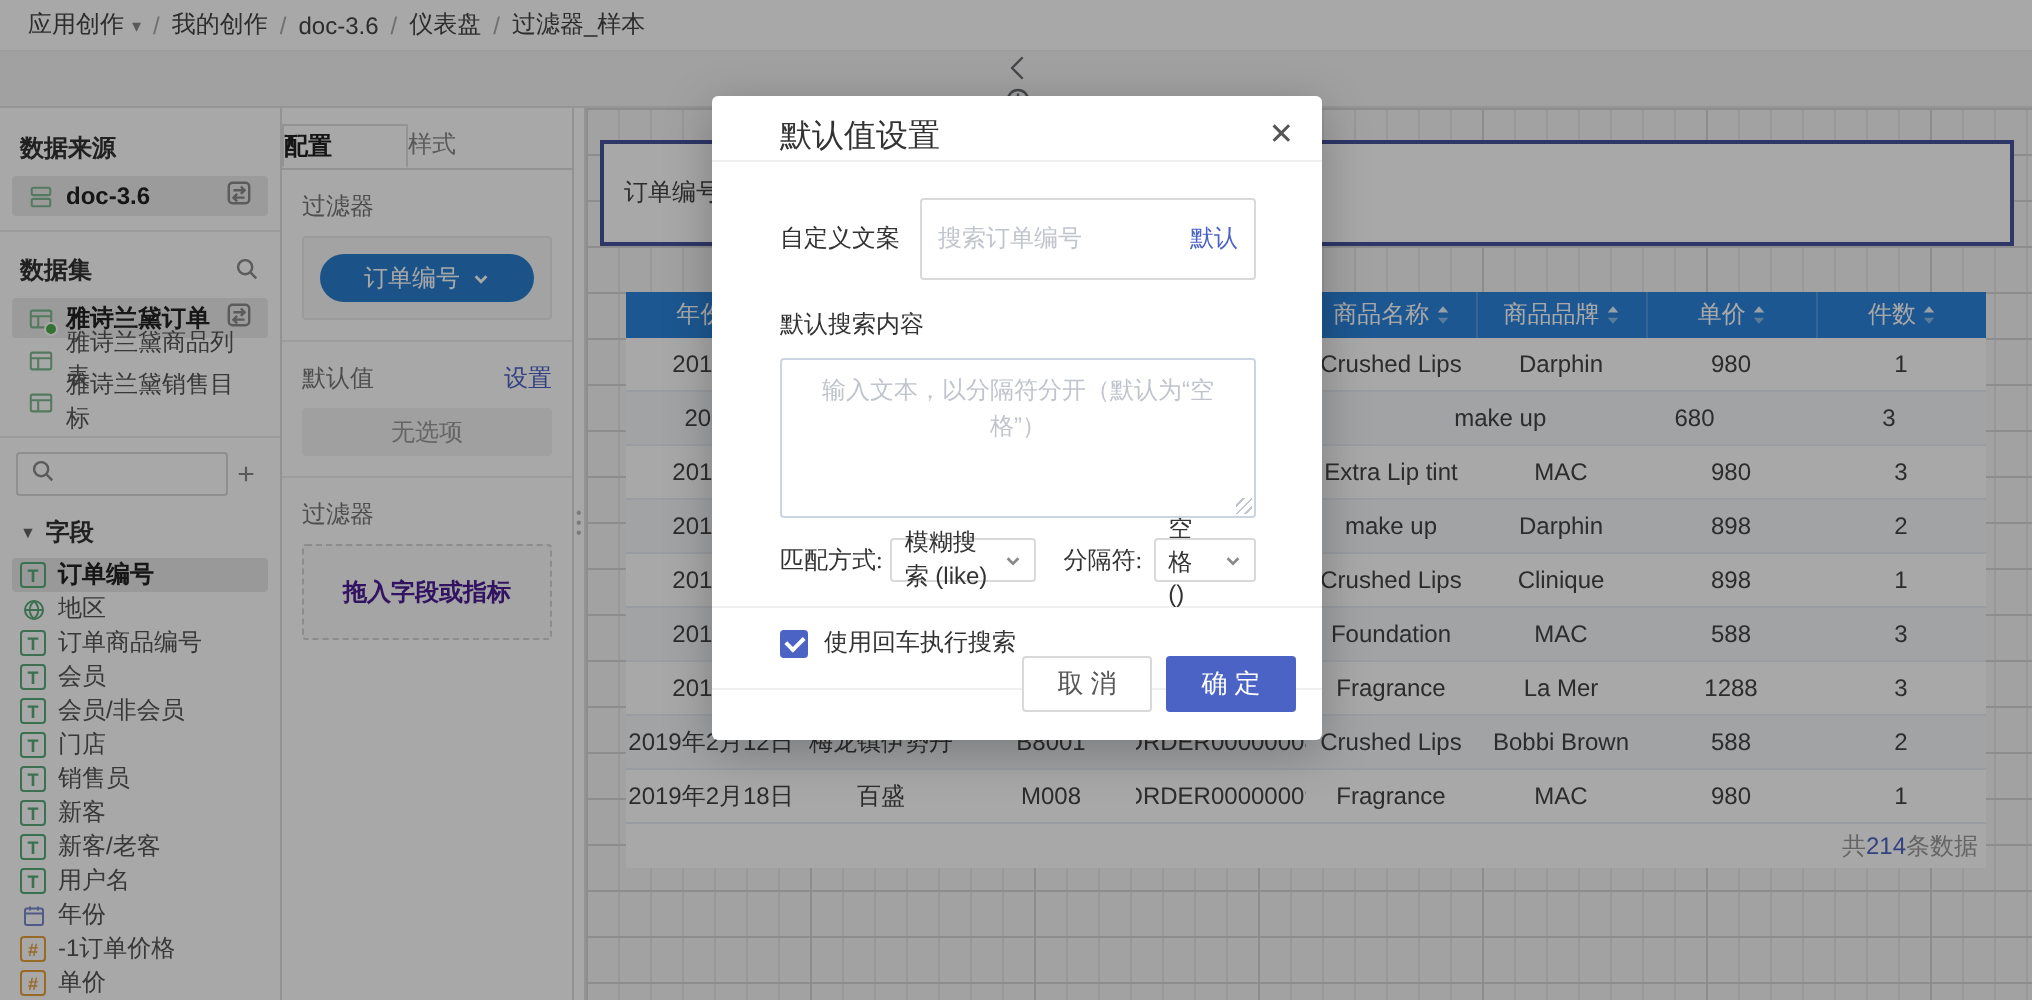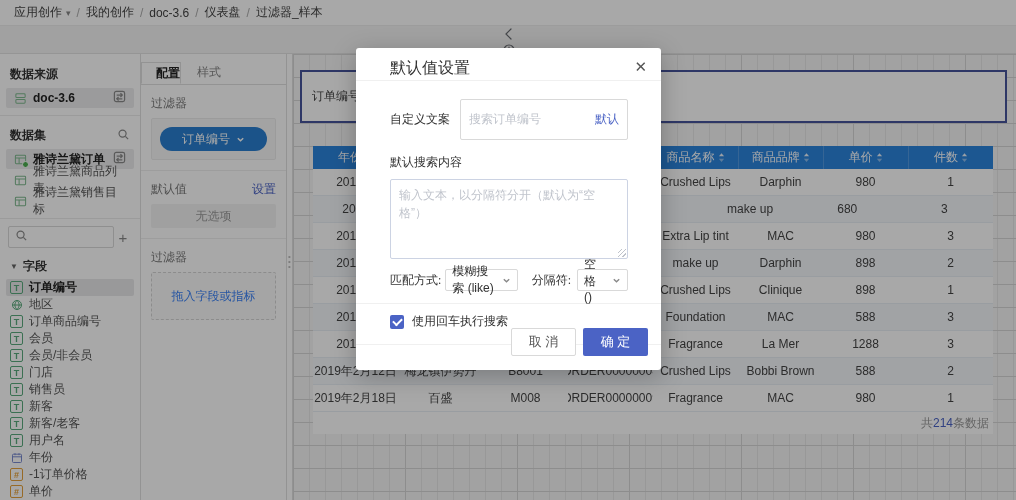--- a/index.html
+++ b/index.html
@@ -47,29 +47,29 @@
   .fico.date svg{width:12px;height:12px;stroke:var(--purple);fill:none;stroke-width:1;}
   .fico.table svg{width:13px;height:13px;stroke:#7fb98f;fill:none;stroke-width:1.1;}
   .field-row{height:17px;margin:0 6px;padding:0 4px;display:flex;align-items:center;gap:6px;color:#555;border-radius:2px;cursor:pointer;white-space:nowrap;}
   .field-row.selected{background:#e9e9ea;color:#222;font-weight:bold;}
   .badgewrap{position:relative;display:inline-flex;}
   .checkdot{position:absolute;right:-2px;bottom:-2px;width:7px;height:7px;border-radius:50%;background:#4caf50;border:1px solid #fff;}
   
   .panel{width:146px;border-right:1px solid var(--bd);background:#fff;padding:8px 10px;overflow:hidden;}
   .panel-title{font-weight:bold;font-size:13px;margin-bottom:8px;}
   .tabs{display:flex;border-bottom:1px solid var(--bd);margin:0 -10px;padding:0 0;}
-  .tab{width:40px;height:22px;line-height:21px;text-align:right;color:#888;cursor:pointer;}
+  .tab{width:63px;height:22px;line-height:21px;text-align:left;color:#888;cursor:pointer;}
   .tab.active{color:#222;font-weight:bold;background:#fff;border:1px solid var(--bd);border-bottom:1px solid #fff;margin-bottom:-1px;}
   .sec-label{color:#777;margin:10px 0 6px;display:flex;align-items:center;}
   .sec-label .link{margin-left:auto;color:var(--accent);cursor:pointer;}
   .filterbox{background:#f8f8f8;border:1px solid #ececec;border-radius:2px;padding:8px;}
   .pill{height:24px;border-radius:12px;background:var(--pill);color:#fff;display:flex;align-items:center;justify-content:center;gap:6px;cursor:pointer;}
   .pill svg{width:9px;height:9px;stroke:#fff;fill:none;stroke-width:1.6;}
   .grayval{height:24px;background:#f3f3f3;border-radius:2px;color:#999;display:flex;align-items:center;justify-content:center;}
-  .dropzone{height:48px;border:1px dashed #d5d5d5;background:#fbfbfb;border-radius:2px;color:#3b82f6;display:flex;align-items:center;justify-content:center;}
+  .dropzone{height:48px;border:1px dashed #d5d5d5;background:#fbfbfb;border-radius:2px;color:#4c1d95;display:flex;align-items:center;justify-content:center;font-weight:bold;}
   .hsep{height:1px;background:#efefef;margin:10px -10px;}
   
   .strip{width:6px;background:#fff;border-right:1px solid var(--bd);position:relative;}
   .strip .dots{position:absolute;left:1px;top:200px;color:#bbb;font-size:8px;line-height:5px;}
   
   .canvas{flex:1;position:relative;background:
       linear-gradient(to right,#d6d6d6 1px,transparent 1px) 0 0/112px 23px,
       linear-gradient(to bottom,#d6d6d6 1px,transparent 1px) 0 0/112px 23px,
       linear-gradient(to right,#e7e7e7 1px,transparent 1px) 0 0/16px 23px,
       #f6f6f6;overflow:hidden;}
@@ -92,21 +92,21 @@
   .m-head{height:33px;display:flex;align-items:center;padding:0 14px 0 34px;border-bottom:1px solid #f0f0f0;}
   .m-title{font-size:16px;color:#333;padding-top:8px;}
   .m-close{margin-left:auto;font-size:15px;color:#555;cursor:pointer;padding-top:6px;}
   .m-body{padding:0 33px 0 34px;position:relative;}
   .m-row1{display:flex;align-items:center;margin-top:18px;}
   .m-label{color:#333;white-space:nowrap;font-family:Liberation Serif, serif;}
   .m-input{flex:1;height:41px;border:1px solid var(--bd2);border-radius:2px;margin-left:10px;display:flex;align-items:center;padding:0 8px;}
   .m-input .ph{color:var(--ph);flex:1;}
   .m-input .link{color:var(--accent);cursor:pointer;}
   .m-sec{margin-top:14px;color:#333;}
-  .m-textarea{position:relative;margin-top:8px;height:80px;border:1px solid #ccd3e3;border-radius:2px;padding:6px 8px;color:var(--ph);line-height:1.5;}
+  .m-textarea{position:relative;margin-top:8px;height:80px;border:1px solid #ccd3e3;border-radius:2px;padding:6px 8px;color:var(--ph);line-height:1.5;text-align:center;}
   .m-textarea::after{content:"";position:absolute;right:1px;bottom:1px;width:8px;height:8px;
      background:repeating-linear-gradient(-45deg,transparent 0 2px,#c0c4cc 2px 3px);}
   .m-selects{display:flex;align-items:center;margin-top:10px;}
   .selbox{height:22px;border:1px solid var(--bd2);border-radius:2px;display:flex;align-items:center;padding:0 6px;gap:8px;cursor:pointer;background:#fff;}
   .selbox svg{width:9px;height:9px;stroke:#888;fill:none;stroke-width:1.5;}
   .m-div{height:1px;background:#f0f0f0;margin:12px -33px 0 -34px;}
   .m-check{display:flex;align-items:center;gap:8px;margin-top:9px;}
   .cbox{width:14px;height:14px;border-radius:2px;background:var(--accent);position:relative;cursor:pointer;}
   .cbox::after{content:"";position:absolute;left:3px;top:3.5px;width:7px;height:4px;border-left:2px solid #fff;border-bottom:2px solid #fff;transform:rotate(-45deg);}
   .m-foot{position:absolute;left:0;right:0;bottom:14px;display:flex;justify-content:flex-end;gap:7px;padding-right:13px;}

